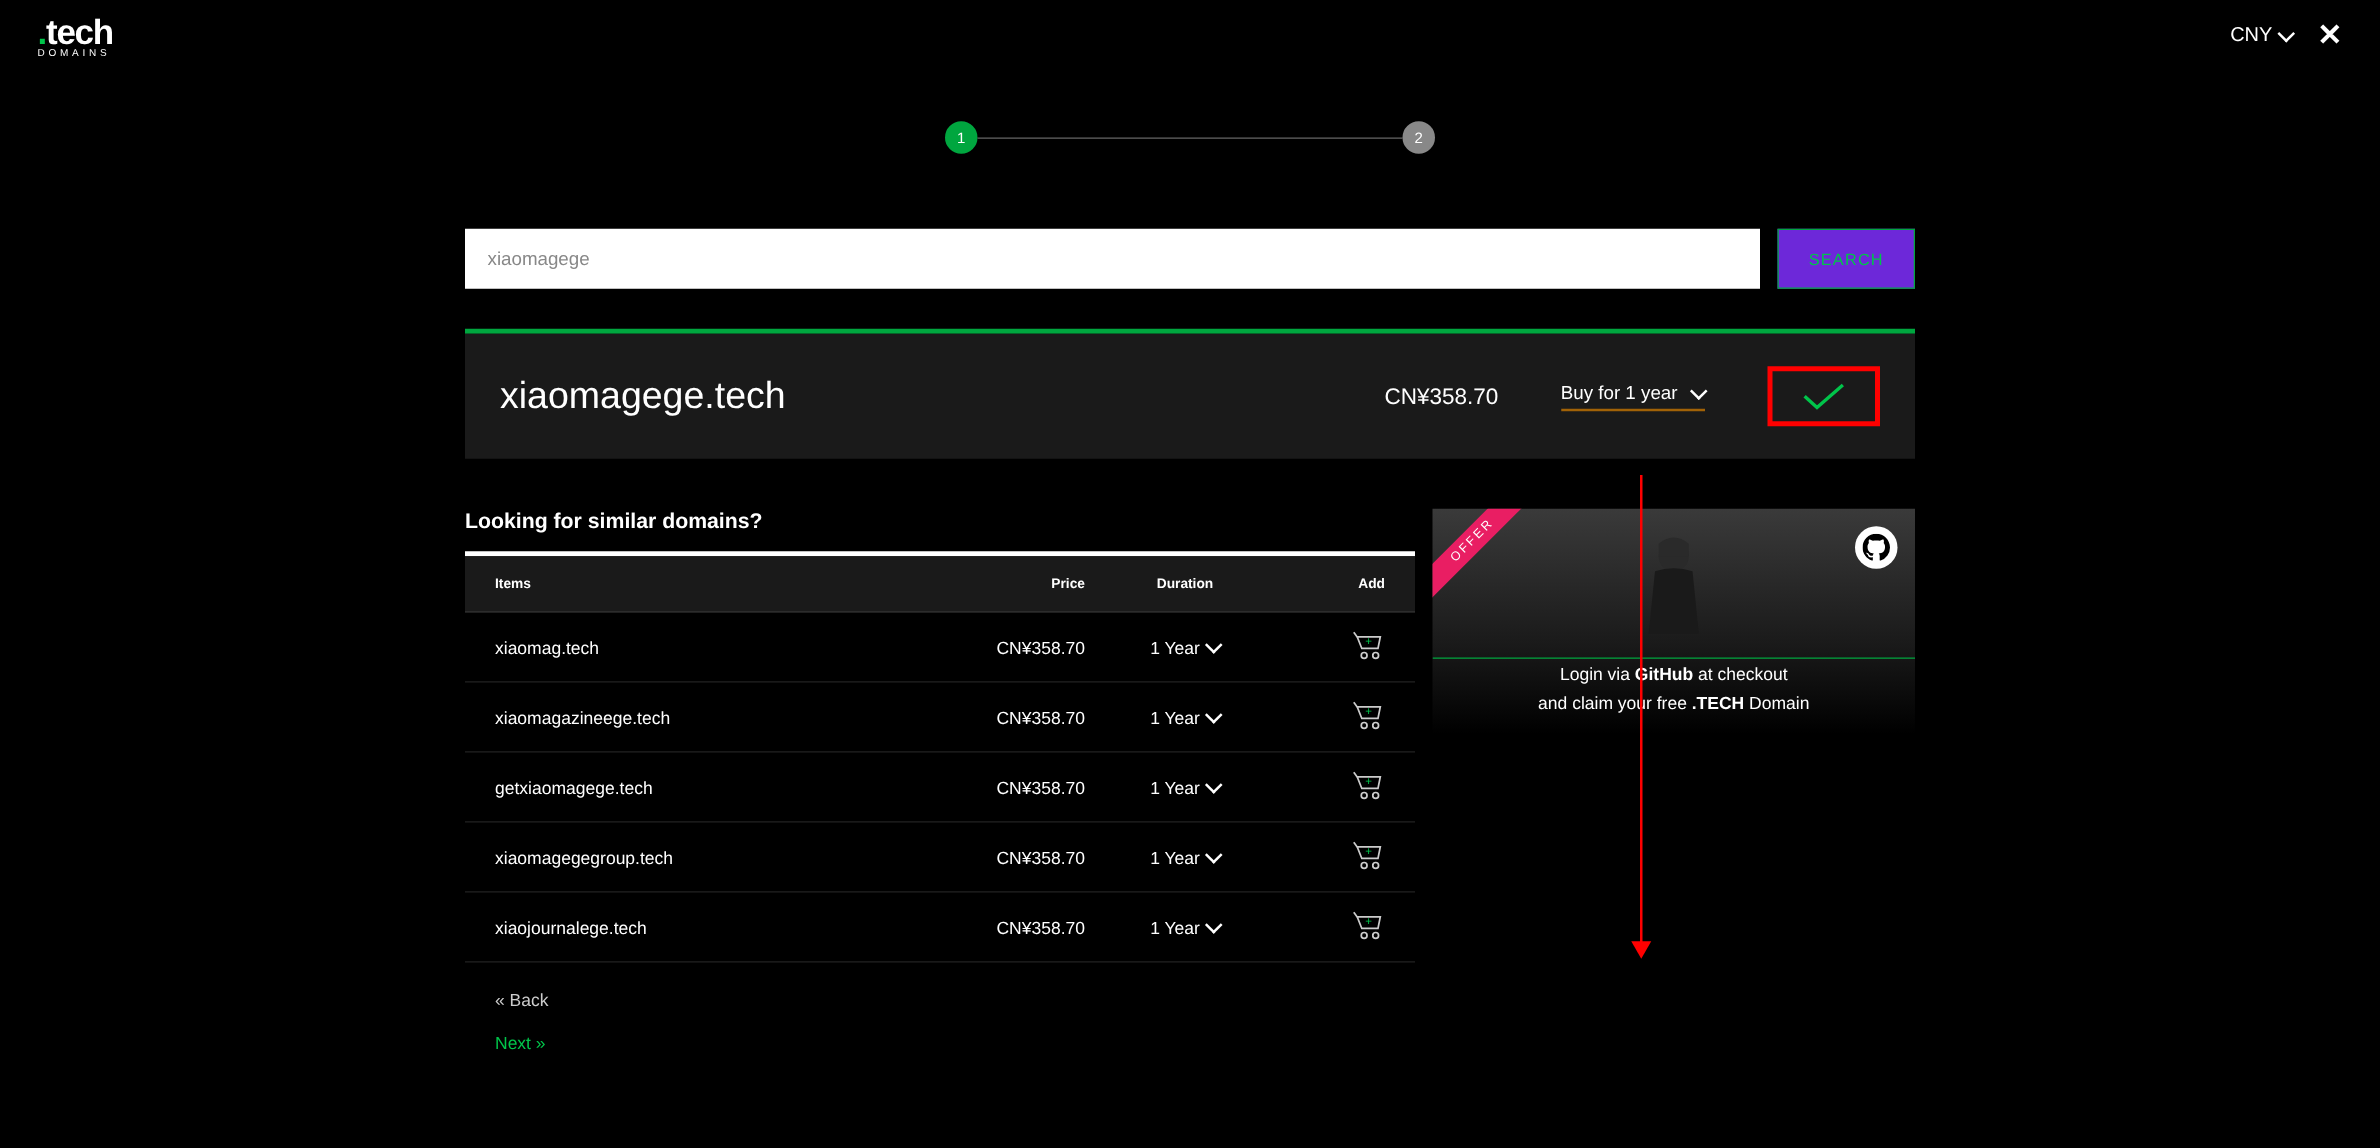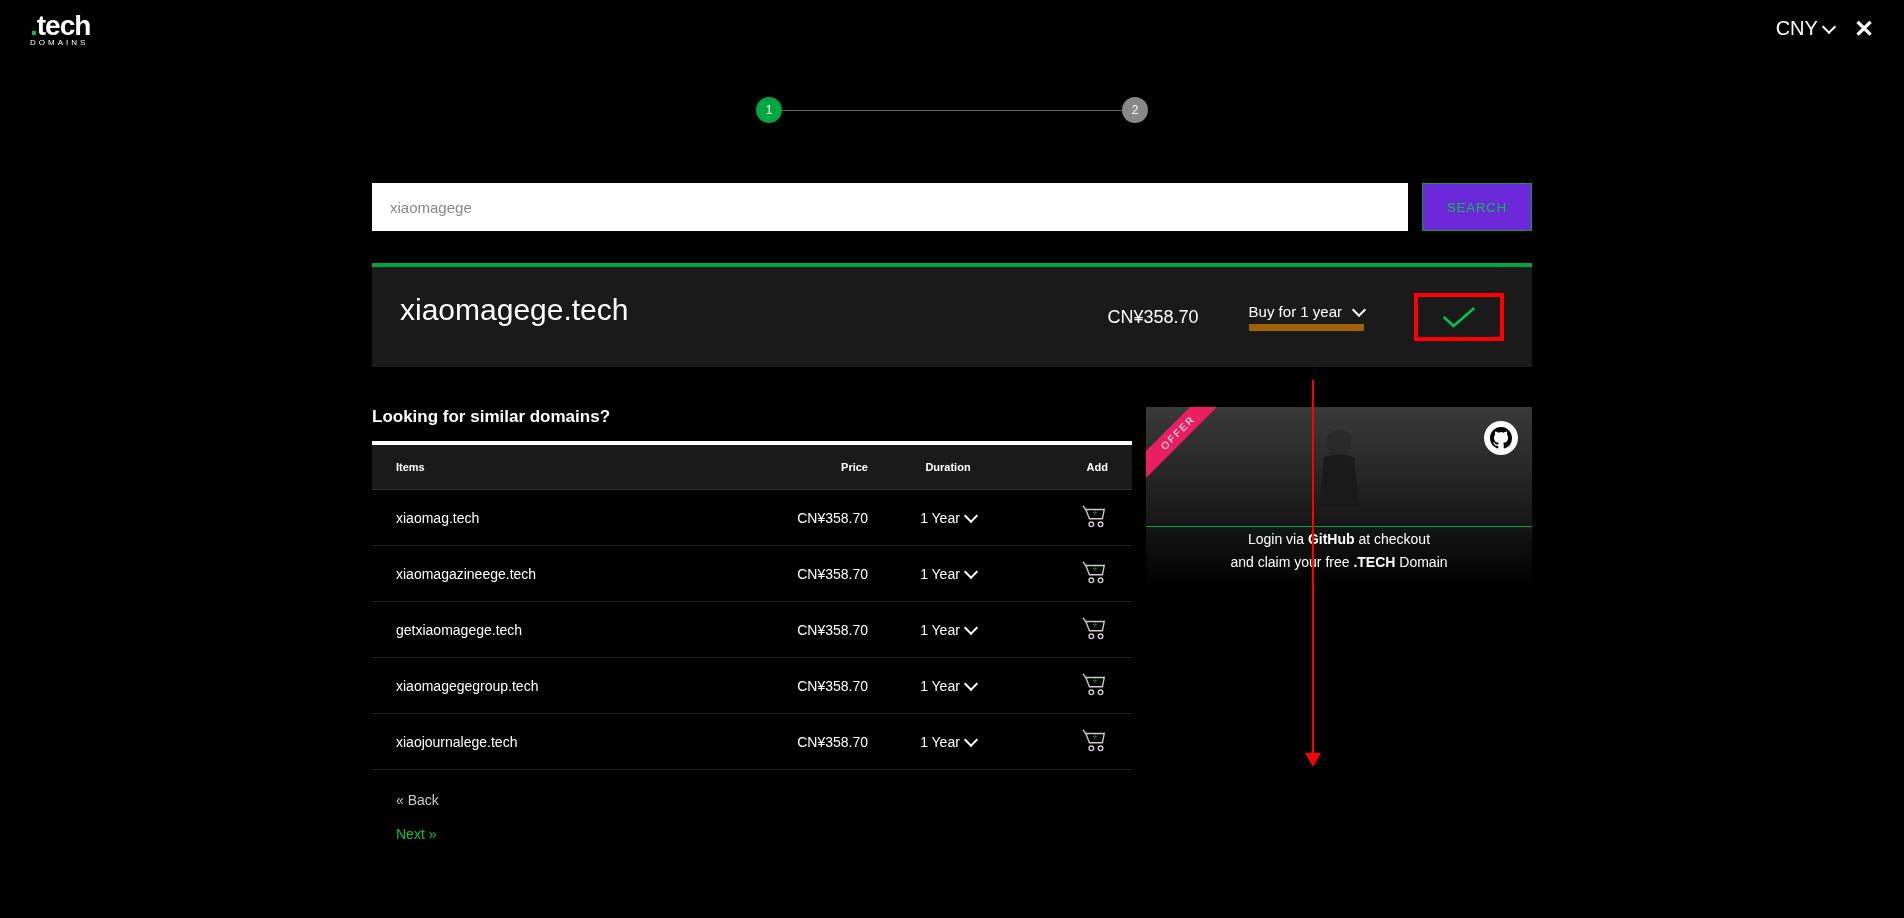--- a/index.html
+++ b/index.html
@@ -18,21 +18,21 @@
   display: flex;
   justify-content: space-between;
   align-items: center;
   padding: 10px 30px;
 }
 .logo { display: flex; flex-direction: column; align-items: flex-end; }
 .logo-main { font-size: 28px; font-weight: bold; letter-spacing: -1px; }
 .logo-dot { color: #00c44a; }
 .logo-sub { font-size: 8px; letter-spacing: 3px; margin-top: -4px; margin-right: 2px; }
 .header-right { display: flex; align-items: center; gap: 20px; }
-.currency { display: flex; align-items: center; gap: 6px; font-size: 20px; cursor: pointer; }
+.currency { display: flex; align-items: center; gap: 6px; font-size: 16px; cursor: pointer; }
 .close-x { font-size: 24px; font-weight: bold; cursor: pointer; }
 
 
 .progress { display: flex; align-items: center; justify-content: center; margin-top: 40px; }
 .step-circle {
   width: 26px; height: 26px; border-radius: 50%;
   display: flex; align-items: center; justify-content: center;
   font-size: 12px; color: #fff;
 }
 .step-active { background: #00a63f; }
@@ -52,28 +52,28 @@
   width: 110px; background: #6d28d9; border: 1px solid #00a63f; color: #00c44a;
   font-size: 13px; letter-spacing: 1px; cursor: pointer;
 }
 
 
 .result-bar {
   margin-top: 32px; height: 4px; background: #00a63f;
 }
 .result-card {
   background: #1a1a1a; padding: 26px 28px;
-  display: flex; justify-content: space-between;
+  display: flex; align-items: center; justify-content: space-between;
 }
 .result-domain { font-size: 30px; font-weight: 300; }
 .result-right { display: flex; align-items: center; gap: 50px; }
 .result-price { font-size: 18px; }
 .buy-select {
   display: flex; align-items: center; gap: 12px; font-size: 15px;
-  border-bottom: 7px solid #a16207; padding-bottom: 4px; cursor: pointer;
+  border-bottom: 2px solid #a16207; padding-bottom: 4px; cursor: pointer;
 }
 .check-box {
   width: 90px; height: 48px; border: 4px solid #f00;
   display: flex; align-items: center; justify-content: center;
   cursor: pointer;
 }
 .check-svg { width: 36px; height: 24px; }
 
 
 .two-col { display: flex; gap: 14px; margin-top: 40px; }

